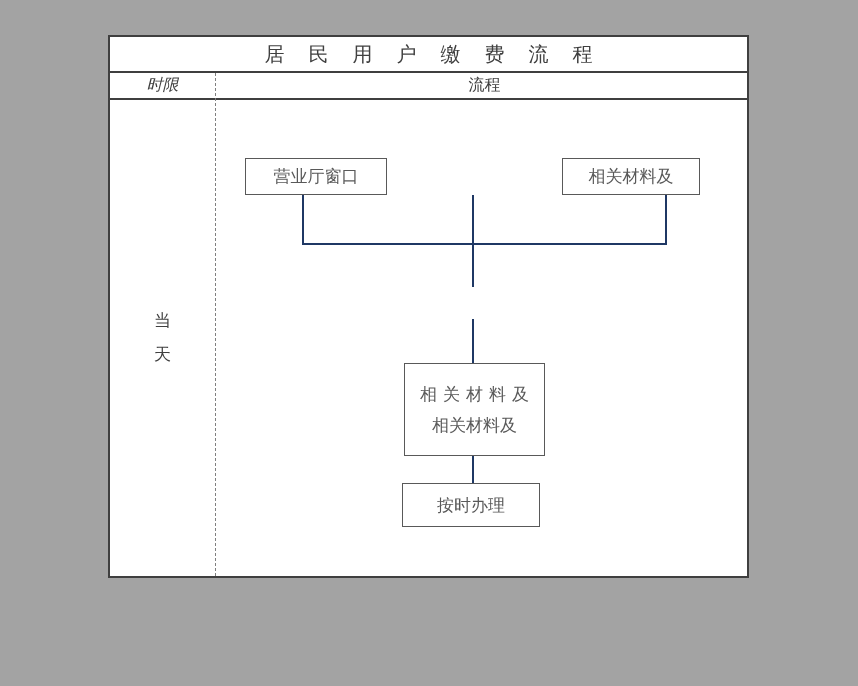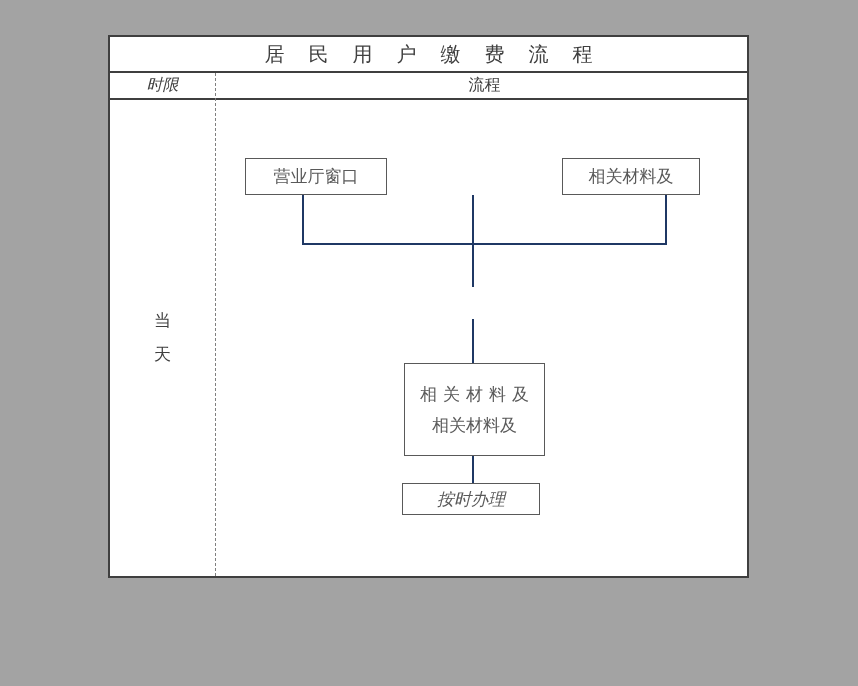--- a/index.html
+++ b/index.html
@@ -105,21 +105,21 @@
     justify-content: center;
     font-size: 17px;
     color: #595959;
     white-space: nowrap;
   }
   .node-b1 { left: 245px; top: 158px; width: 142px; height: 37px; }
   .node-b2 { left: 402px; top: 158px; width: 138px; height: 37px; }
   .node-b3 { left: 562px; top: 158px; width: 138px; height: 37px; }
   .node-b4 { left: 402px; top: 287px; width: 138px; height: 32px; }
   .node-b5 { left: 404px; top: 363px; width: 141px; height: 93px; line-height: 31px; }
-  .node-b6 { left: 402px; top: 483px; width: 138px; height: 32px; font-style: italic; }
+  .node-b6 { left: 402px; top: 483px; width: 138px; height: 44px; }
   .spread {
     letter-spacing: 6px;
     margin-right: -6px;
   }
   
   .conn {
     position: absolute;
     background: #1f3864;
   }
   .conn-v1 { left: 302px; top: 195px; width: 2px; height: 48px; }

